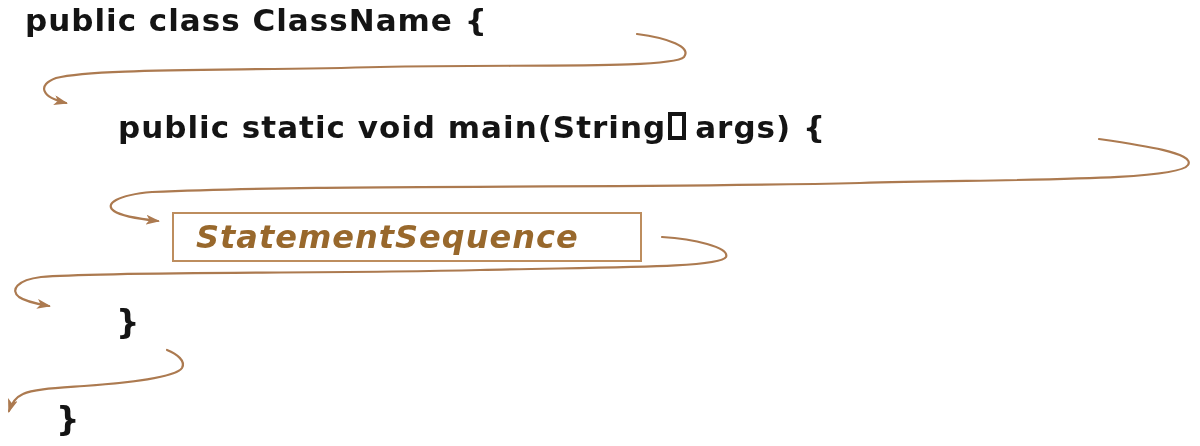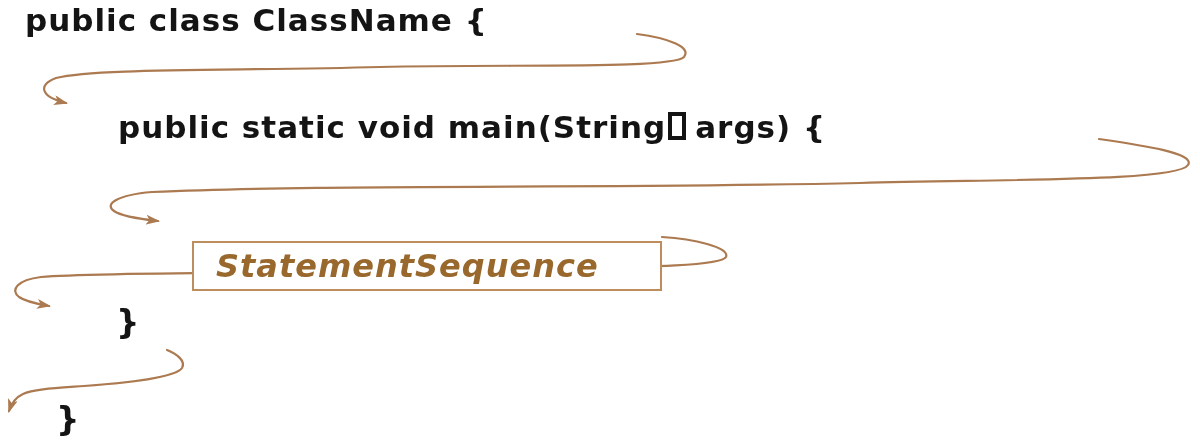--- a/index.html
+++ b/index.html
@@ -44,29 +44,28 @@
   .tofu {
     display: inline-block;
     width: 10px;
     height: 20px;
     border: 4px solid var(--code-text);
     vertical-align: -2px;
     margin: 0 9px 0 2px;
   }
   .seq-box {
     position: absolute;
-    left: 192px; top: 212px;
+    left: 172px; top: 212px;
     width: 470px; height: 50px;
     border: 2px solid var(--box-border);
     box-sizing: border-box;
     display: flex;
     align-items: center;
     padding-left: 22px;
     background: var(--background);
-    margin-top: 29px;
   }
   .seq-label {
     color: var(--box-text);
     font-weight: bold;
     font-style: italic;
     font-size: 32px;
     letter-spacing: 1px;
     white-space: nowrap;
   }
   .brace {

